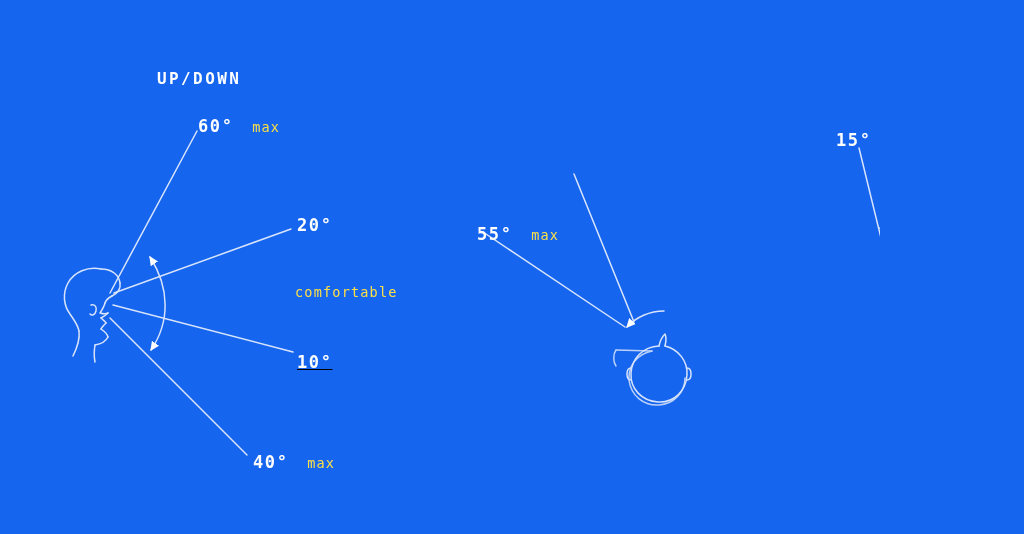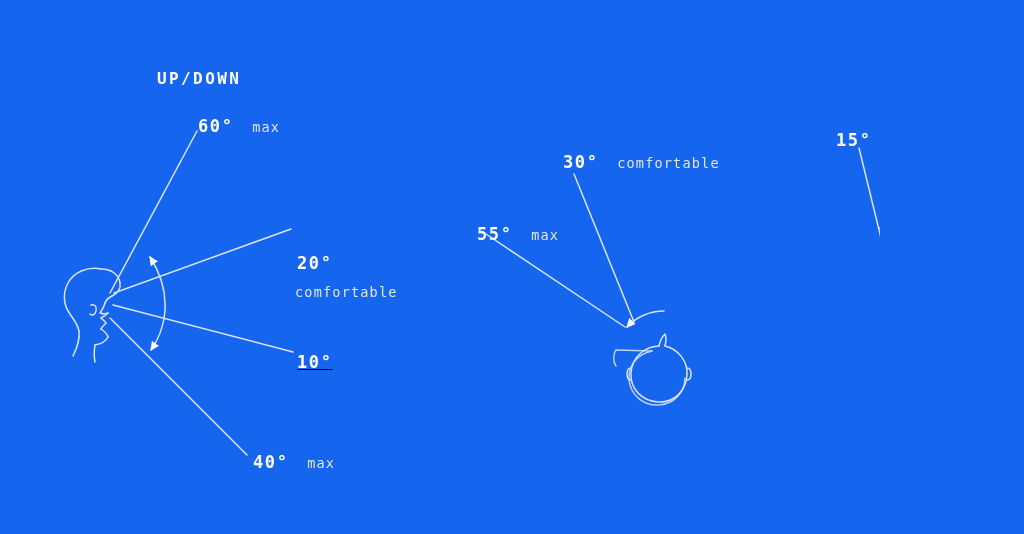--- a/index.html
+++ b/index.html
@@ -37,21 +37,21 @@
     white-space: nowrap;
     font-family: "DejaVu Sans Mono", "Liberation Mono", monospace;
   }
   .label .deg {
     color: #ffffff;
     font-size: 17px;
     font-weight: bold;
     letter-spacing: 1.6px;
   }
   .label .qual {
-    color: #e5e5e5;
+    color: #fde047;
     font-size: 13.5px;
     font-weight: normal;
     letter-spacing: 1.2px;
     margin-left: 9px;
   }
   .label.solo .qual {
     margin-left: 0;
   }
 </style>
 </head>
@@ -166,41 +166,37 @@
 
   <div class="panel-title" style="left:157px; top:69px;">UP/DOWN</div>
 
 
 
   <div class="label" style="left:198px; top:116px;">
     <span class="deg">60°</span>
     <span class="qual">max</span>
   </div>
 
-  <div class="label" style="left:297px; top:215px;margin-top:38px;">
+  <div class="label" style="left:297px; top:215px;">
     <span class="deg">20°</span>
   </div>
 
   <div class="label solo" style="left:295px; top:282px;">
     <span class="qual">comfortable</span>
   </div>
 
   <div class="label" style="left:297px; top:352px;text-decoration:underline;">
     <span class="deg">10°</span>
   </div>
 
   <div class="label" style="left:253px; top:452px;">
     <span class="deg">40°</span>
     <span class="qual">max</span>
   </div>
 
-  <div class="label" style="left:563px; top:152px;">
-    <span class="deg">30°</span>
-    <span class="qual">comfortable</span>
-  </div>
 
   <div class="label" style="left:477px; top:224px;">
     <span class="deg">55°</span>
     <span class="qual">max</span>
   </div>
 
   <div class="label" style="left:836px; top:130px;">
     <span class="deg">15°</span>
     <span class="qual">max</span>
   </div>

